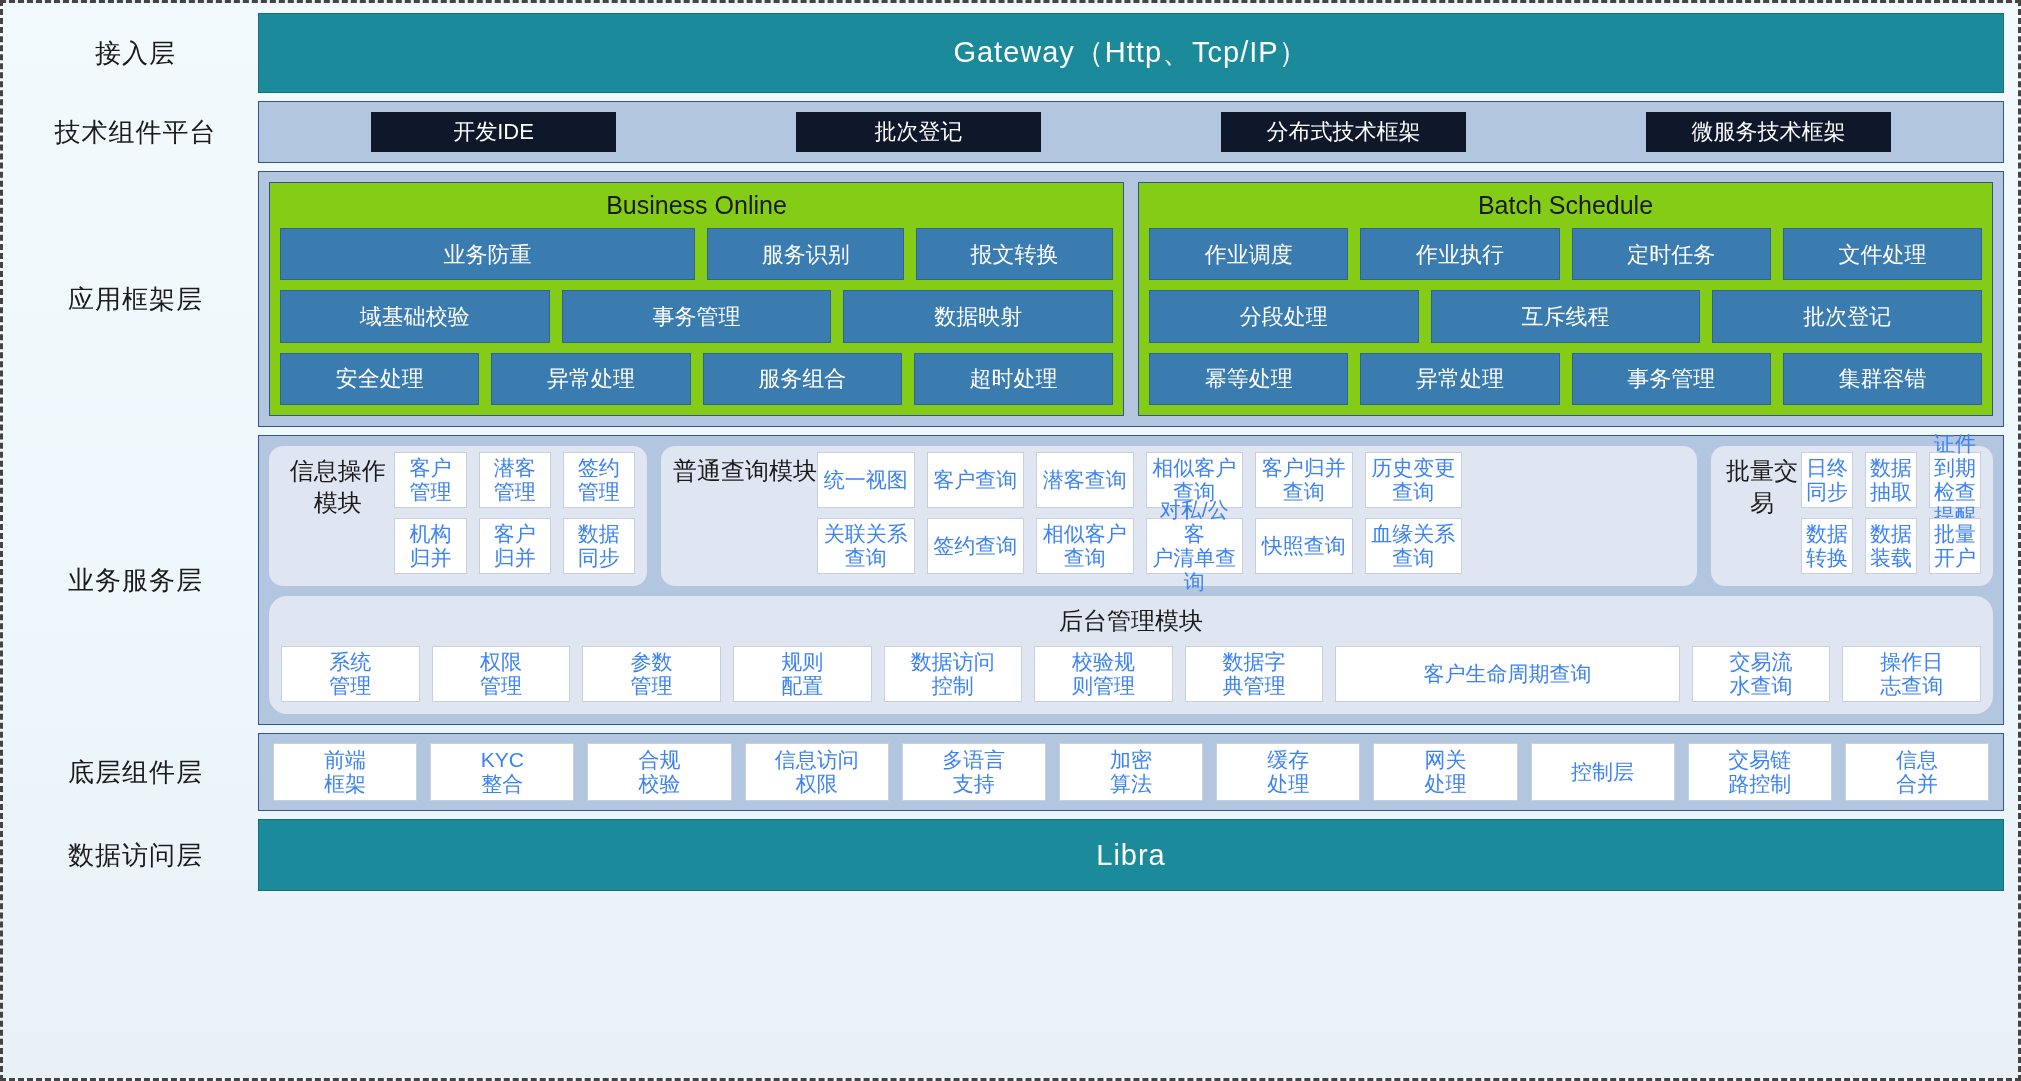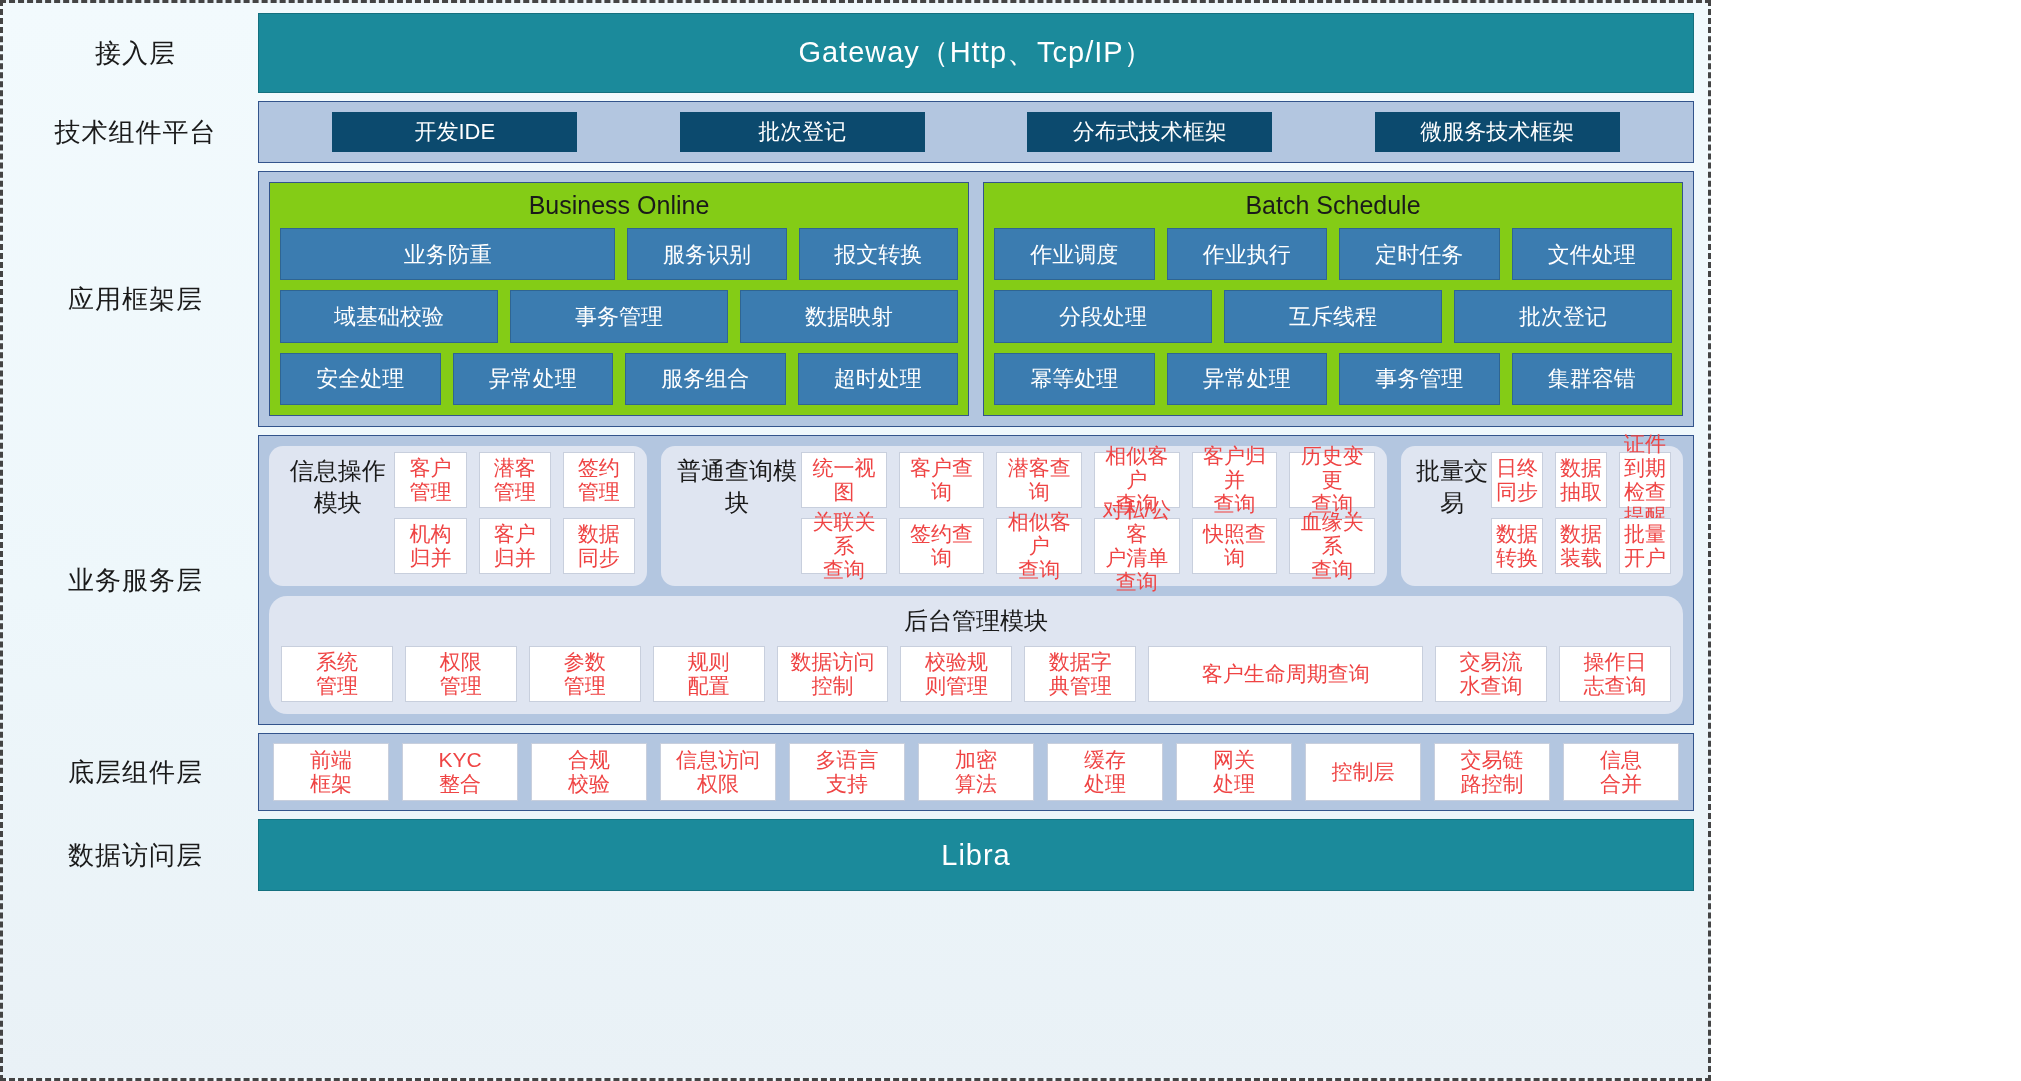--- a/index.html
+++ b/index.html
@@ -1,19 +1,19 @@
 <!DOCTYPE html>
 <html><head>
 <meta charset="utf-8">
 <style>
   html,body{margin:0;padding:0;background:#ffffff;}
   body{width:2021px;height:1081px;font-family:"Liberation Sans","DejaVu Sans",sans-serif;}
 
   .canvas{
-    position:relative;width:1711px;height:1081px;box-sizing:border-box;
+    position:relative;width:2021px;height:1081px;box-sizing:border-box;
     background:linear-gradient(180deg,#f2fafd 0%,#eef7fb 55%,#e9f1f6 100%);
     border:3px dashed #444;
     padding:10px 14px 10px 10px;
     display:flex;flex-direction:column;
   }
 
   .row{display:flex;align-items:stretch;width:100%;}
   .row + .row{margin-top:8px;}
 
   .rowlabel{
@@ -33,21 +33,21 @@
 
   
   .panel{
     flex:1 1 auto;background:#b3c6e0;border:1px solid #33548c;
     box-sizing:border-box;
   }
 
   
   .tech{height:62px;display:flex;align-items:center;justify-content:space-around;padding:0 22px;}
   .techtile{
-    background:#0c4a6e;color:#fff;font-size:22px;
+    background:#0f172a;color:#fff;font-size:22px;
     height:40px;flex:0 0 245px;display:flex;align-items:center;justify-content:center;
   }
 
   
   .appframe{padding:10px;display:flex;gap:14px;height:256px;box-sizing:border-box;}
   .fwgroup{
     flex:1 1 0;background:#84cc16;border:1px solid #33548c;
     box-sizing:border-box;padding:6px 10px 10px 10px;display:flex;flex-direction:column;
   }
   .fwtitle{text-align:center;font-size:25px;color:#1a1a1a;margin:2px 0 8px;}
@@ -67,21 +67,21 @@
     background:#dfe5f1;border-radius:14px;padding:6px 12px 12px;
     display:flex;flex-direction:row;box-sizing:border-box;
   }
   .bizcard.info{flex:0 0 378px;}
   .bizcard.query{flex:1 1 auto;}
   .bizcard.batch{flex:0 0 282px;}
   .biztitle{text-align:center;font-size:24px;color:#1a1a1a;margin:3px 0 9px;}
   .bizgrid{display:flex;flex-direction:column;gap:10px;}
   .bizrow{display:flex;gap:12px;}
   .wtile{
-    background:#ffffff;border:1px solid #c8cfdd;color:#ef4444;
+    background:#ffffff;border:1px solid #c8cfdd;color:#3b82f6;
     display:flex;align-items:center;justify-content:center;text-align:center;
     font-size:21px;line-height:1.15;flex:1 1 0;height:56px;padding:0 4px;box-sizing:border-box;
   }
   .wtile.w-wide{flex:2.6 1 0;}
 
   .bizbottom{background:#dfe5f1;border-radius:18px;padding:6px 12px 12px;}
 
   
   .bottomlayer{height:78px;display:flex;align-items:center;gap:13px;padding:0 14px;box-sizing:border-box;}
   .bottomlayer .wtile{height:58px;font-size:21px;}

